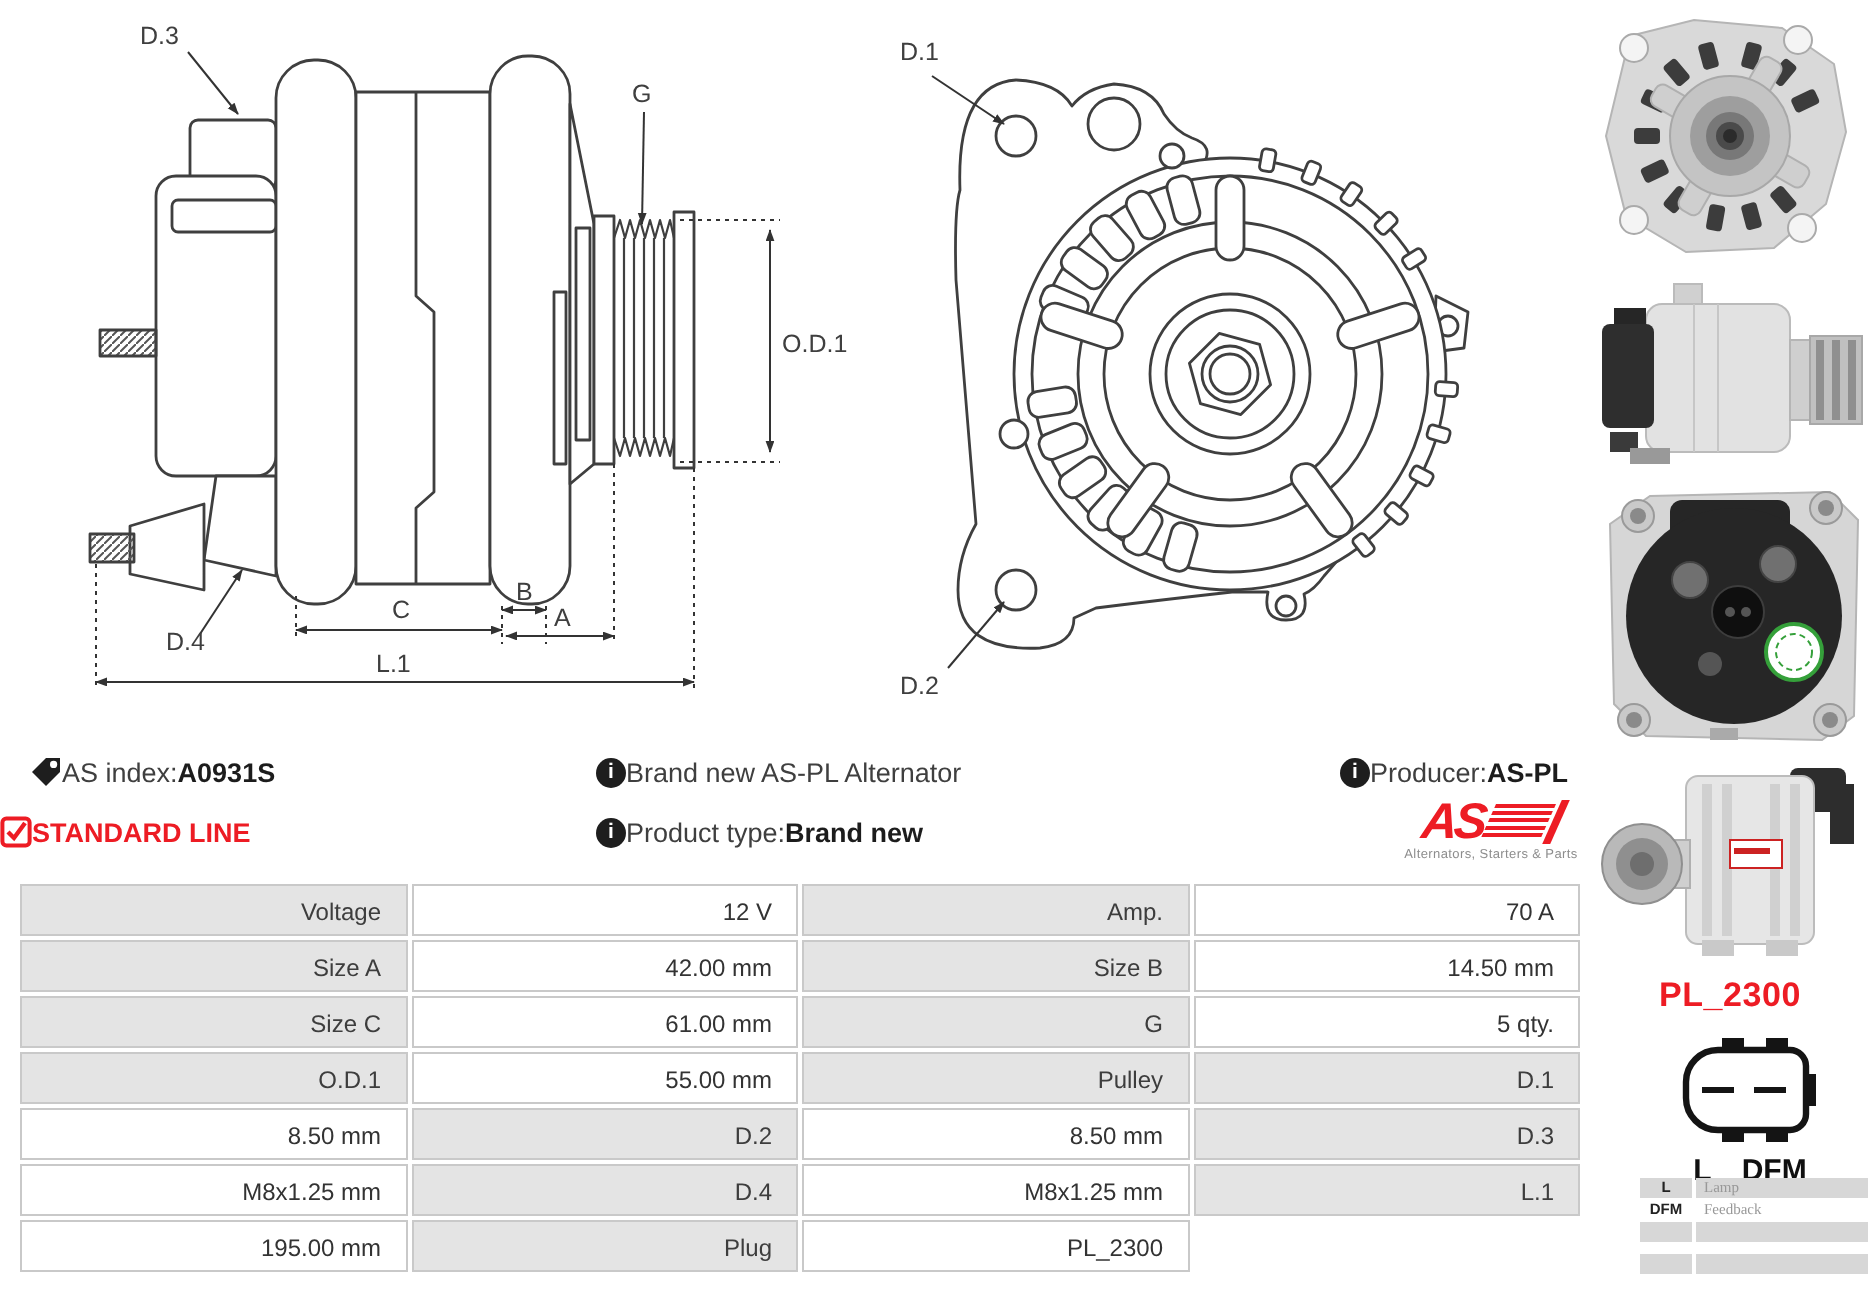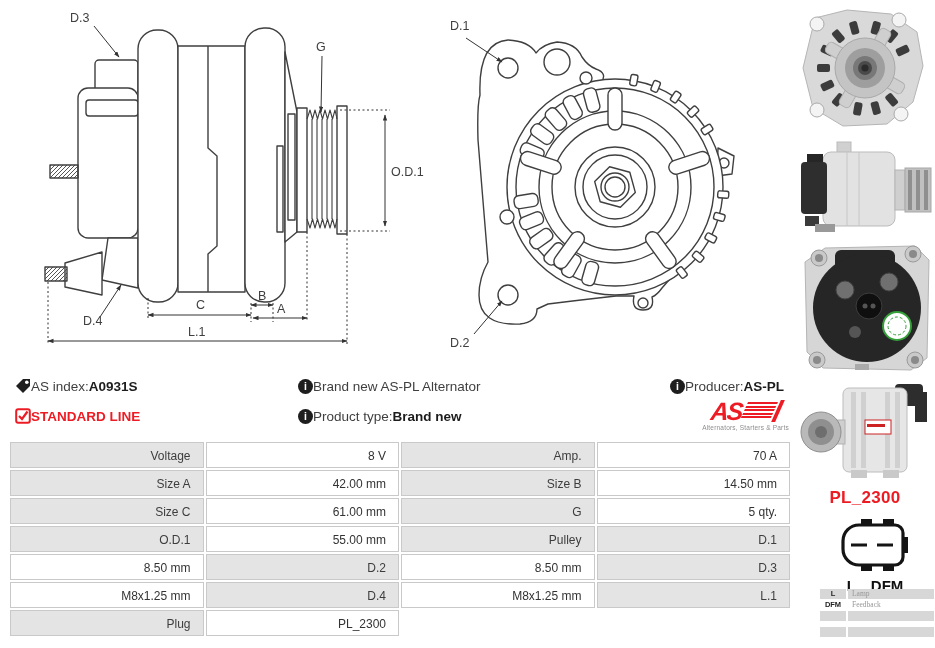--- a/index.html
+++ b/index.html
@@ -268,21 +268,21 @@
 
 <div class="info-item" style="left:15px;top:377px">
   <svg width="16" height="16" viewBox="0 0 16 16">
     <path d="M1,8 L8,1 L15,1 L15,8 L8,15 Z" fill="#1e1e1e"></path>
     <circle cx="11.8" cy="4.2" r="1.8" fill="#fff"></circle>
   </svg>
   <span>AS index:</span>
   <b>A0931S</b>
 </div>
 
-<div class="info-item" style="left:15px;top:407px">
+<div class="info-item" style="left:0;top:407px">
   <svg width="16" height="16" viewBox="0 0 16 16">
     <rect x="1.2" y="1.2" width="13.6" height="13.6" rx="2" fill="none" stroke="#ed1c24" stroke-width="2"></rect>
     <path d="M4,8 L7,11 L12.5,3.5" fill="none" stroke="#ed1c24" stroke-width="2.2"></path>
   </svg>
   <span class="red">STANDARD LINE</span>
 </div>
 
 <div class="info-item" style="left:298px;top:377px">
   <span class="info-icon"></span>
   <span>Brand new AS-PL Alternator</span>
@@ -304,21 +304,21 @@
   <div class="mark">
     <span class="as-text">AS</span>
     <span class="stripes"></span>
     <span class="bar"></span>
   </div>
   <div class="tagline">Alternators, Starters &amp; Parts</div>
 </div>
 
 <div class="spec-table">
   <div class="cell lab">Voltage</div>
-  <div class="cell val">8 V</div>
+  <div class="cell val">12 V</div>
   <div class="cell lab">Amp.</div>
   <div class="cell val">70 A</div>
 
   <div class="cell lab">Size A</div>
   <div class="cell val">42.00 mm</div>
   <div class="cell lab">Size B</div>
   <div class="cell val">14.50 mm</div>
 
   <div class="cell lab">Size C</div>
   <div class="cell val">61.00 mm</div>
@@ -333,20 +333,21 @@
   <div class="cell val">8.50 mm</div>
   <div class="cell lab">D.2</div>
   <div class="cell val">8.50 mm</div>
 
   <div class="cell lab">D.3</div>
   <div class="cell val">M8x1.25 mm</div>
   <div class="cell lab">D.4</div>
   <div class="cell val">M8x1.25 mm</div>
 
   <div class="cell lab">L.1</div>
+  <div class="cell val">195.00 mm</div>
   <div class="cell lab">Plug</div>
   <div class="cell val">PL_2300</div>
 </div>
 
 <div class="plug-name">PL_2300</div>
 
 <svg class="abs" style="left:831px;top:516px" width="88" height="62" viewBox="0 0 88 62">
   <rect x="30" y="3" width="11" height="8" fill="#141414"></rect>
   <rect x="52" y="3" width="11" height="8" fill="#141414"></rect>
   <rect x="30" y="47" width="11" height="8" fill="#141414"></rect>

